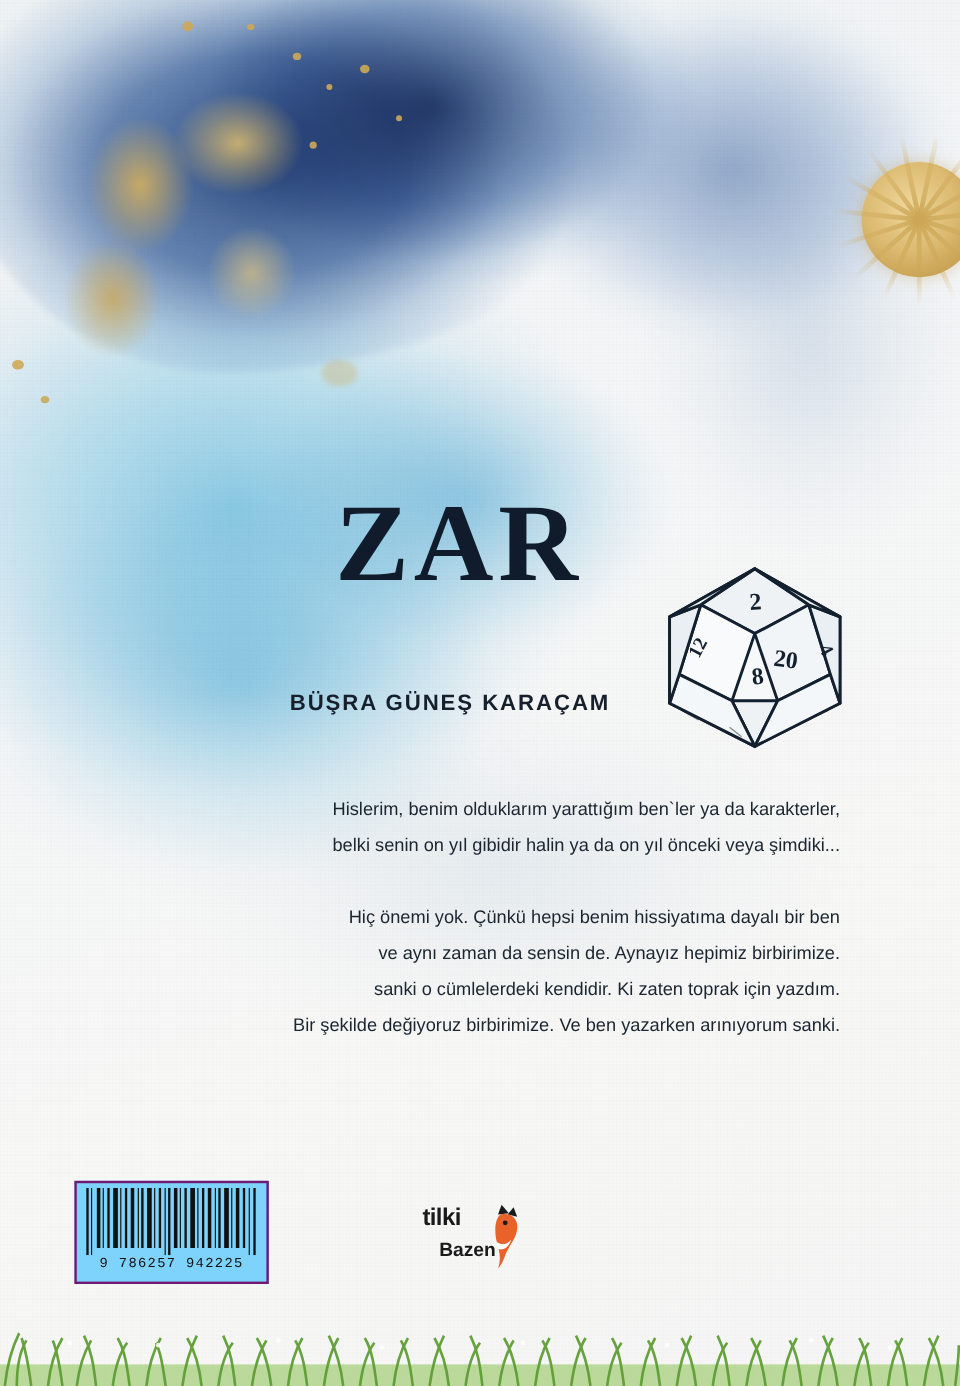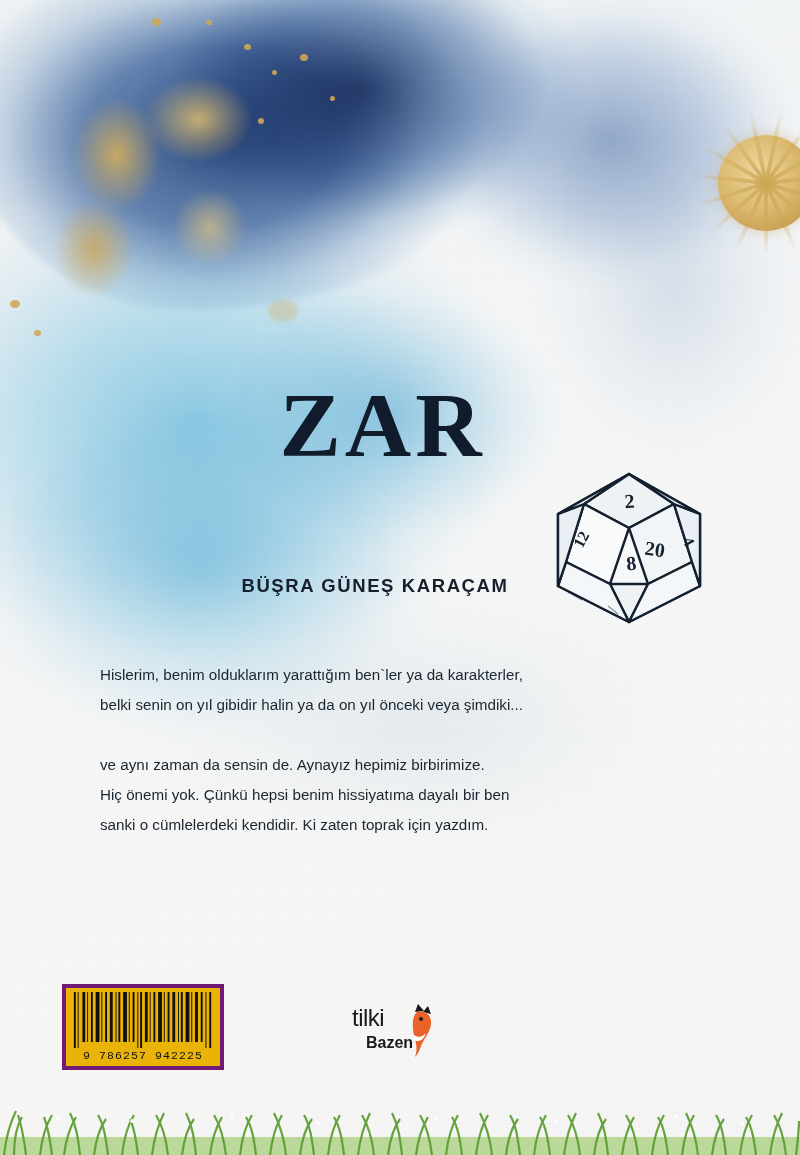--- a/index.html
+++ b/index.html
@@ -145,21 +145,21 @@
   }
 
   
   .content {
     position: absolute;
     inset: 0;
   }
   .title {
     position: absolute;
     left: 0; right: 0;
-    top: 379px;
+    top: 406px;
     text-align: center;
     font-family: "Liberation Serif", "DejaVu Serif", serif;
     font-size: 92px;
     line-height: 1;
     letter-spacing: 4px;
     font-weight: 700;
     color: #101c2c;
     padding-right: 35px;
   }
   .author {
@@ -179,41 +179,41 @@
     top: 466px;
     width: 162px;
     height: 162px;
   }
 
   .blurb {
     position: absolute;
     left: 100px;
     right: 100px;
     top: 660px;
-    text-align: left;
+    text-align: right;
     color: #1b2530;
     font-size: 15.2px;
     line-height: 30px;
   }
   .blurb p {
     margin: 0;
   }
   .blurb .gap {
     height: 30px;
   }
 
   
   .barcode-box {
     position: absolute;
     left: 62px;
     top: 984px;
     width: 162px;
     height: 86px;
-    background: #eab308;
-    border: 4px solid #701a75;
+    background: #7dd3fc;
+    border: 2px solid #701a75;
     padding: 4px 6px 2px 6px;
     box-sizing: border-box;
   }
   .barcode-bars {
     height: 56px;
     width: 100%;
     display: block;
   }
   .barcode-number {
     margin-top: 1px;
@@ -230,22 +230,22 @@
     position: absolute;
     left: 352px;
     top: 1004px;
     width: 96px;
     height: 58px;
   }
   .logo-tilki {
     position: absolute;
     left: 0; top: 0;
     font-family: "Liberation Sans", sans-serif;
-    font-size: 24px;
-    font-weight: 400;
+    font-size: 20px;
+    font-weight: 700;
     color: #1a1a1a;
     letter-spacing: -0.5px;
   }
   .logo-kitap {
     position: absolute;
     left: 14px; top: 30px;
     font-size: 16px;
     font-weight: 700;
     color: #1a1a1a;
     letter-spacing: 0px;
@@ -338,23 +338,24 @@
           <path d="M128,132 L142,126"></path>
           <path d="M60,140 L70,148"></path>
         </g>
       </svg>
     </div>
 
     <div class="blurb">
       <p>Hislerim, benim olduklarım yarattığım ben`ler ya da karakterler,</p>
       <p>belki senin on yıl gibidir halin ya da on yıl önceki veya şimdiki...</p>
       <div class="gap"></div>
+      <p>Hiç önemi yok. Çünkü hepsi benim hissiyatıma dayalı bir ben</p>
       <p>ve aynı zaman da sensin de. Aynayız hepimiz birbirimize.</p>
-      <p>Hiç önemi yok. Çünkü hepsi benim hissiyatıma dayalı bir ben</p>
       <p>sanki o cümlelerdeki kendidir. Ki zaten toprak için yazdım.</p>
+      <p>Bir şekilde değiyoruz birbirimize. Ve ben yazarken arınıyorum sanki.</p>
     </div>
 
     <div class="barcode-box">
       <svg class="barcode-bars" viewBox="0 0 150 56" preserveAspectRatio="none">
         <g fill="#111111">
           <rect x="2" y="0" width="2" height="56"></rect>
           <rect x="6" y="0" width="1" height="56"></rect>
           <rect x="11" y="0" width="3" height="50"></rect>
           <rect x="16" y="0" width="1" height="50"></rect>
           <rect x="20" y="0" width="2" height="50"></rect>

